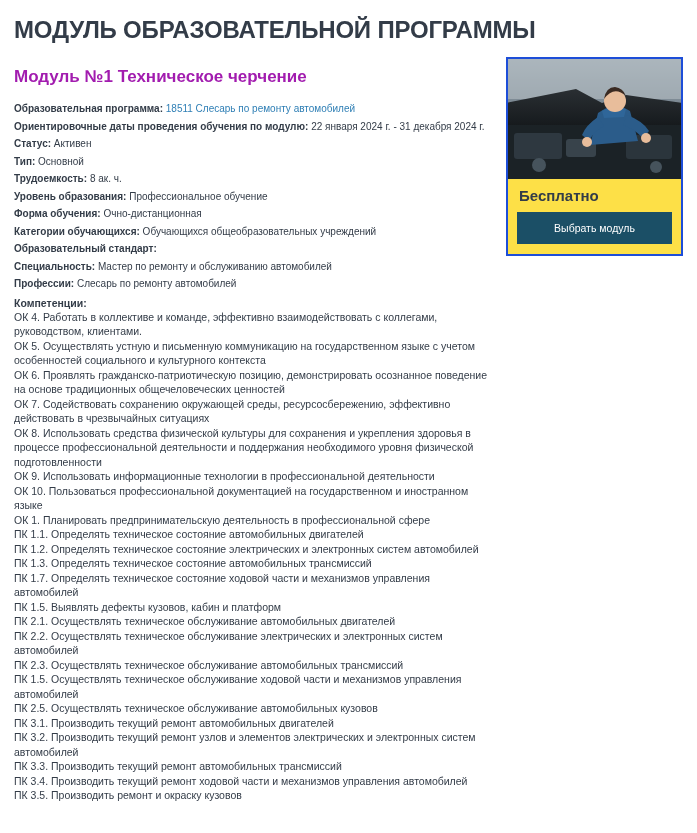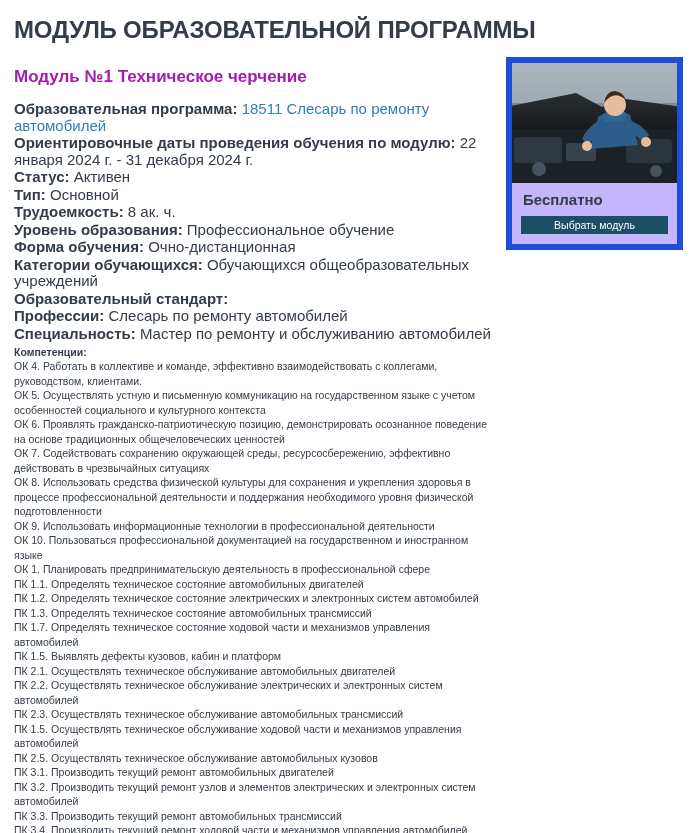--- a/index.html
+++ b/index.html
@@ -40,22 +40,22 @@
   .left-col {
     flex: 1 1 auto;
     min-width: 0;
   }
   .right-col {
     width: 177px;
     flex: 0 0 177px;
     margin-top: -44px;
   }
   .card {
-    border: 6px solid #1d4ed8;
-    background: #c4b5fd;
+    border: 2px solid #1d4ed8;
+    background: #fde047;
   }
   .card-photo {
     width: 100%;
     height: 120px;
     display: block;
     overflow: hidden;
     background: #47617a;
     position: relative;
   }
   .card-photo svg { display: block; width: 100%; height: 100%; }
@@ -69,27 +69,27 @@
     margin: 0 0 8px 2px;
   }
   .btn-primary {
     display: block;
     width: 100%;
     background: #1b4f66;
     color: #ffffff;
     border: none;
     font-family: "Liberation Sans", sans-serif;
     font-size: 10.5px;
-    padding: 3px 4px;
+    padding: 10px 4px;
     cursor: pointer;
     text-align: center;
   }
   .meta-list { margin: 0; padding: 0; }
   .meta-row {
-    font-size: 15px;
+    font-size: 10px;
     line-height: 16.5px;
     margin: 0 0 1px 0;
     color: #333c48;
   }
   .meta-label { font-weight: bold; }
   .meta-value { font-weight: normal; }
   .link { color: #2f7fb5; text-decoration: none; }
 
   .comp-header {
     font-size: 10.5px;
@@ -118,22 +118,22 @@
       <div class="meta-list" id="meta-list">
           <div class="meta-row"><span class="meta-label">Образовательная программа:</span> <a class="link" href="#">18511 Слесарь по ремонту автомобилей</a></div>
           <div class="meta-row"><span class="meta-label">Ориентировочные даты проведения обучения по модулю:</span> <span class="meta-value">22 января 2024 г. - 31 декабря 2024 г.</span></div>
           <div class="meta-row"><span class="meta-label">Статус:</span> <span class="meta-value">Активен</span></div>
           <div class="meta-row"><span class="meta-label">Тип:</span> <span class="meta-value">Основной</span></div>
           <div class="meta-row"><span class="meta-label">Трудоемкость:</span> <span class="meta-value">8 ак. ч.</span></div>
           <div class="meta-row"><span class="meta-label">Уровень образования:</span> <span class="meta-value">Профессиональное обучение</span></div>
           <div class="meta-row"><span class="meta-label">Форма обучения:</span> <span class="meta-value">Очно-дистанционная</span></div>
           <div class="meta-row"><span class="meta-label">Категории обучающихся:</span> <span class="meta-value">Обучающихся общеобразовательных учреждений</span></div>
           <div class="meta-row"><span class="meta-label">Образовательный стандарт:</span></div>
+          <div class="meta-row"><span class="meta-label">Специальность:</span> <span class="meta-value">Мастер по ремонту и обслуживанию автомобилей</span></div>
           <div class="meta-row"><span class="meta-label">Профессии:</span> <span class="meta-value">Слесарь по ремонту автомобилей</span></div>
-          <div class="meta-row"><span class="meta-label">Специальность:</span> <span class="meta-value">Мастер по ремонту и обслуживанию автомобилей</span></div>
         </div>
 
       <div class="comp-header">Компетенции:</div>
       <div id="comp-list">
           <div class="comp-item">ОК 4. Работать в коллективе и команде, эффективно взаимодействовать с коллегами, руководством, клиентами.</div>
           <div class="comp-item">ОК 5. Осуществлять устную и письменную коммуникацию на государственном языке с учетом особенностей социального и культурного контекста</div>
           <div class="comp-item">ОК 6. Проявлять гражданско-патриотическую позицию, демонстрировать осознанное поведение на основе традиционных общечеловеческих ценностей</div>
           <div class="comp-item">ОК 7. Содействовать сохранению окружающей среды, ресурсосбережению, эффективно действовать в чрезвычайных ситуациях</div>
           <div class="comp-item">ОК 8. Использовать средства физической культуры для сохранения и укрепления здоровья в процессе профессиональной деятельности и поддержания необходимого уровня физической подготовленности</div>
           <div class="comp-item">ОК 9. Использовать информационные технологии в профессиональной деятельности</div>

